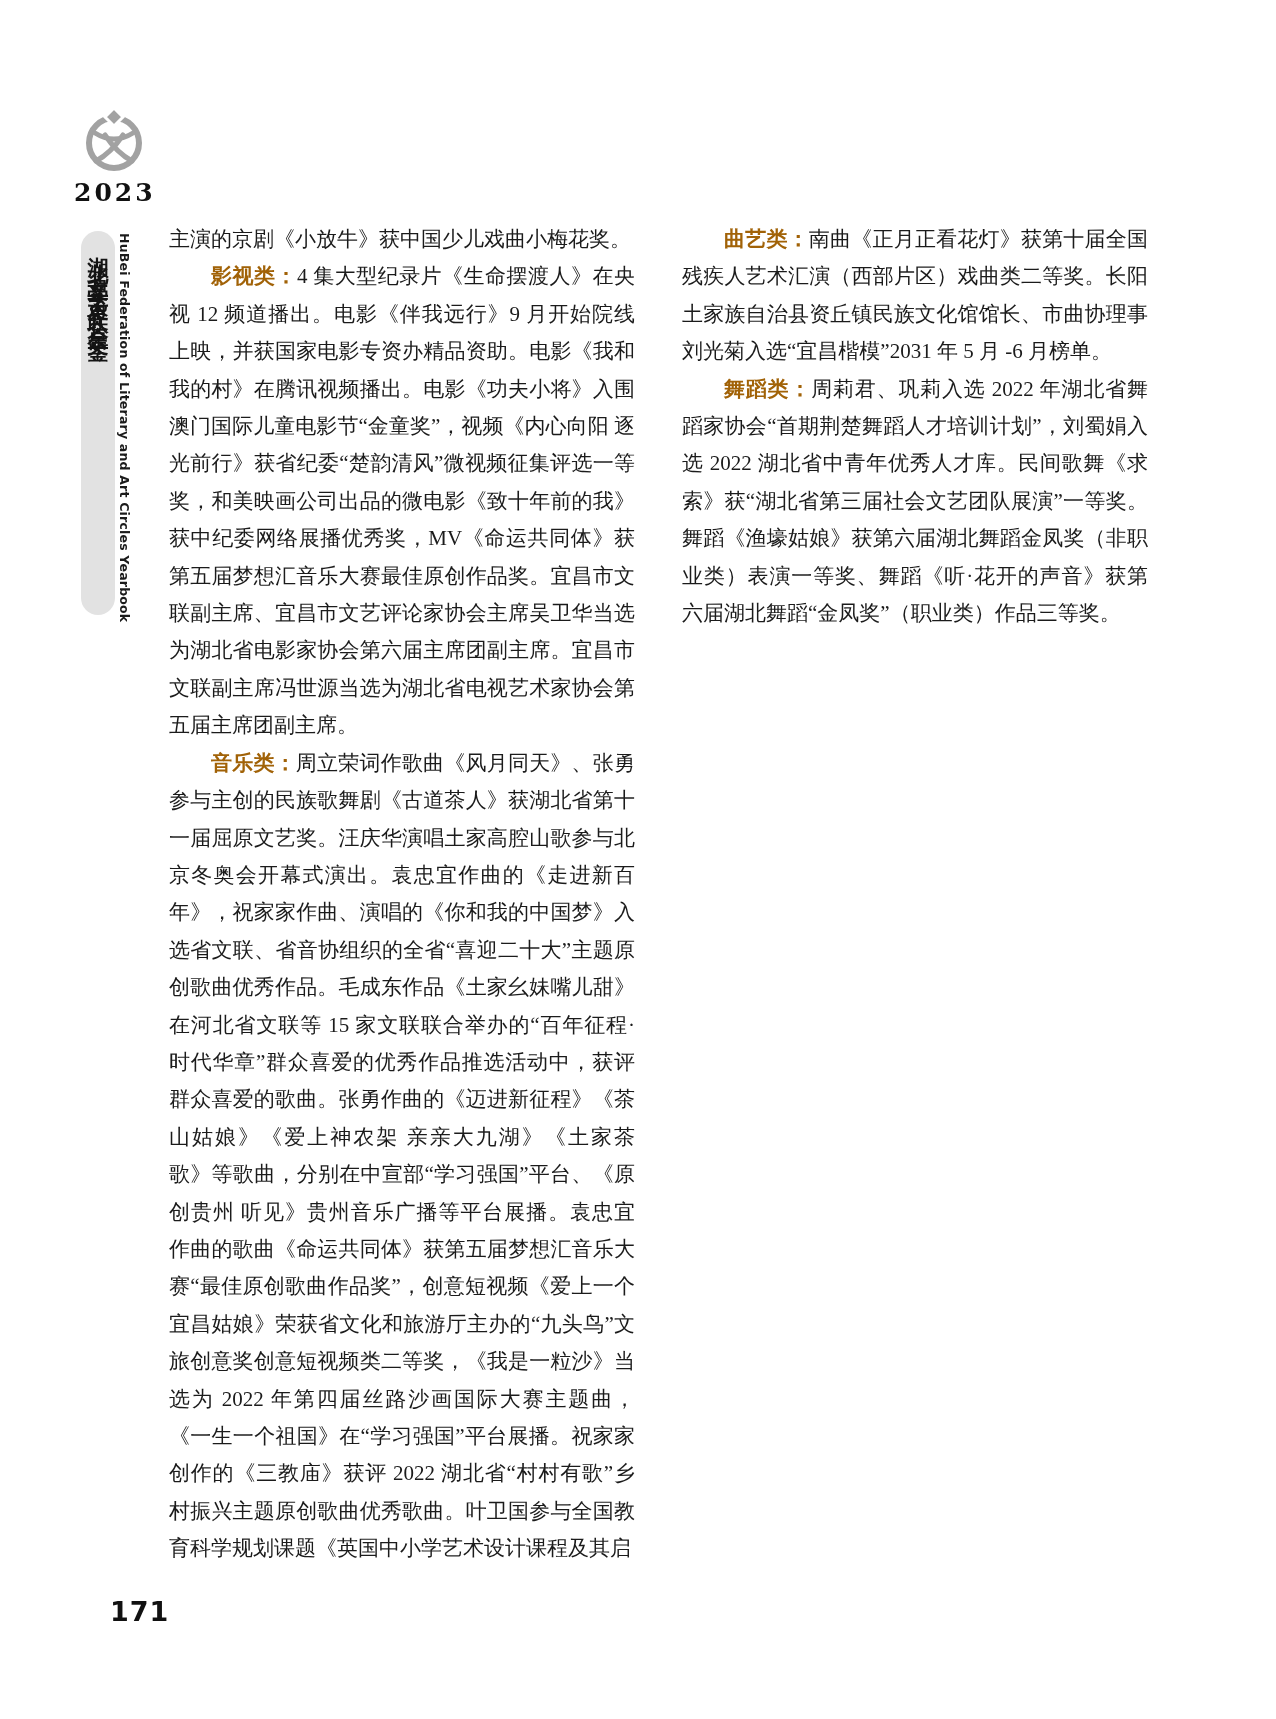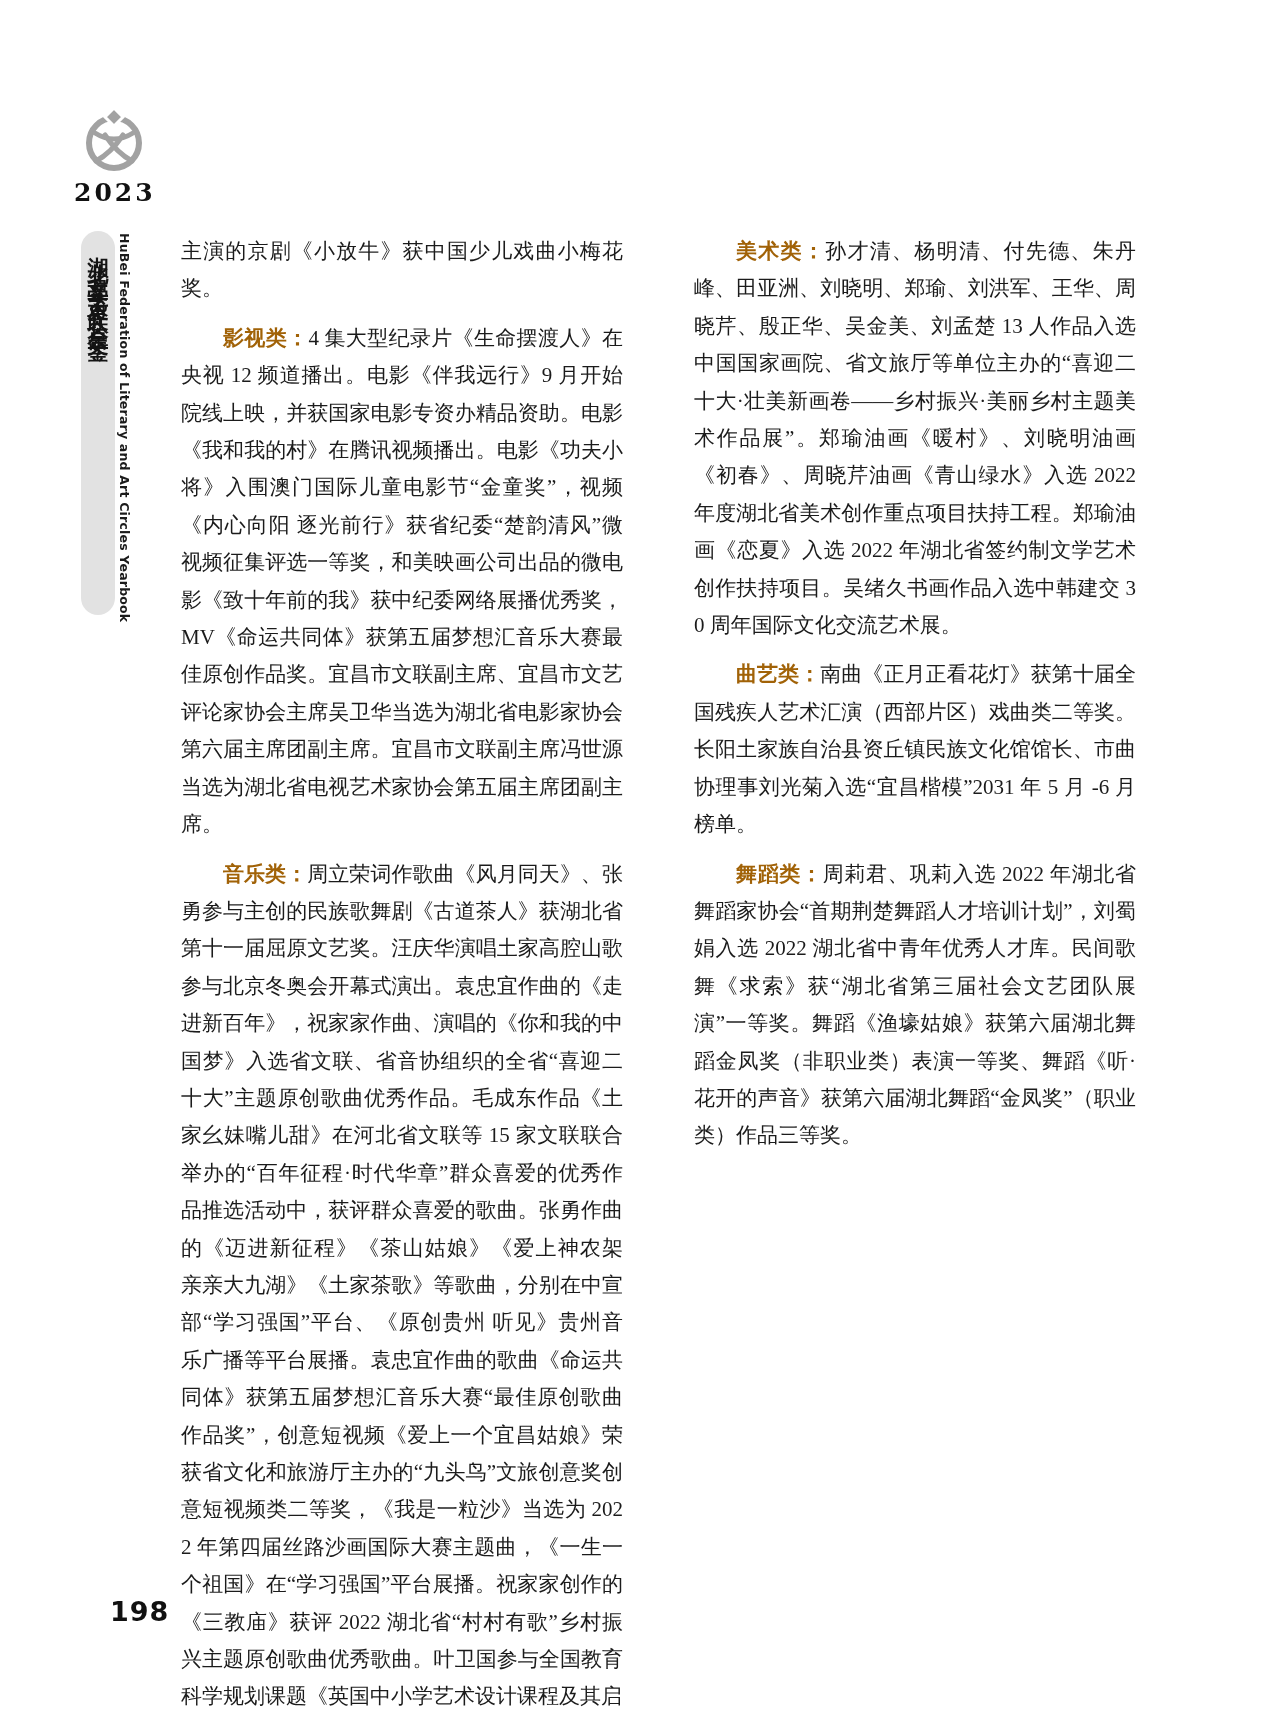--- a/index.html
+++ b/index.html
@@ -30,21 +30,21 @@
   }
   
   .col{
     position:absolute;top:221px;width:466px;
     font-size:21px;line-height:37.4px;
     text-align:justify;text-justify:inter-character;
     word-break:break-all;overflow-wrap:anywhere;
   }
   .col-left{left:169px;}
   .col-right{left:682px;}
-  .col p{margin:12px;padding:0;}
+  .col p{margin:0;padding:0;}
   .para{text-indent:42px;}
   .cat{
     font-family:"DejaVu Sans","Liberation Sans",sans-serif;
     font-weight:700;font-style:normal;color:#a16207;
   }
   .pageno{
     position:absolute;left:110px;top:1596px;
     font-family:"DejaVu Sans","Liberation Sans",sans-serif;
     font-weight:700;font-size:27px;letter-spacing:1px;color:#111;
   }
@@ -67,20 +67,19 @@
   <div class="banner-cn">湖北省文学艺术界联合会年鉴</div>
   <div class="banner-en">HuBei Federation of Literary and Art Circles Yearbook</div>
 
   <div class="col col-left">
     <p class="cont"><span>主演的京剧《小放牛》获中国少儿戏曲小梅花奖。</span></p>
     <p class="para"><b class="cat">影视类：</b><span>4 集大型纪录片《生命摆渡人》在央视 12 频道播出。电影《伴我远行》9 月开始院线上映，并获国家电影专资办精品资助。电影《我和我的村》在腾讯视频播出。电影《功夫小将》入围澳门国际儿童电影节“金童奖”，视频《内心向阳 逐光前行》获省纪委“楚韵清风”微视频征集评选一等奖，和美映画公司出品的微电影《致十年前的我》获中纪委网络展播优秀奖，MV《命运共同体》获第五届梦想汇音乐大赛最佳原创作品奖。宜昌市文联副主席、宜昌市文艺评论家协会主席吴卫华当选为湖北省电影家协会第六届主席团副主席。宜昌市文联副主席冯世源当选为湖北省电视艺术家协会第五届主席团副主席。</span></p>
     <p class="para"><b class="cat">音乐类：</b><span>周立荣词作歌曲《风月同天》、张勇参与主创的民族歌舞剧《古道茶人》获湖北省第十一届屈原文艺奖。汪庆华演唱土家高腔山歌参与北京冬奥会开幕式演出。袁忠宜作曲的《走进新百年》，祝家家作曲、演唱的《你和我的中国梦》入选省文联、省音协组织的全省“喜迎二十大”主题原创歌曲优秀作品。毛成东作品《土家幺妹嘴儿甜》在河北省文联等 15 家文联联合举办的“百年征程·时代华章”群众喜爱的优秀作品推选活动中，获评群众喜爱的歌曲。张勇作曲的《迈进新征程》《茶山姑娘》《爱上神农架 亲亲大九湖》《土家茶歌》等歌曲，分别在中宣部“学习强国”平台、《原创贵州 听见》贵州音乐广播等平台展播。袁忠宜作曲的歌曲《命运共同体》获第五届梦想汇音乐大赛“最佳原创歌曲作品奖”，创意短视频《爱上一个宜昌姑娘》荣获省文化和旅游厅主办的“九头鸟”文旅创意奖创意短视频类二等奖，《我是一粒沙》当选为 2022 年第四届丝路沙画国际大赛主题曲，《一生一个祖国》在“学习强国”平台展播。祝家家创作的《三教庙》获评 2022 湖北省“村村有歌”乡村振兴主题原创歌曲优秀歌曲。叶卫国参与全国教育科学规划课题《英国中小学艺术设计课程及其启</span></p>
   </div>
 
   <div class="col col-right">
-    <p class="para"><b class="cat">美术类：</b><span>孙才清、杨明清、付先德、朱丹峰、田亚洲、刘晓明、郑瑜、刘洪军、王华、周晓芹、殷正华、吴金美、刘孟楚 13 人作品入选中国国家画院、省文旅厅等单位主办的“喜迎二十大·壮美新画卷——乡村振兴·美丽乡村主题美术作品展”。郑瑜油画《暖村》、刘晓明油画《初春》、周晓芹油画《青山绿水》入选 2022 年度湖北省美术创作重点项目扶持工程。郑瑜油画《恋夏》入选 2022 年湖北省签约制文学艺术创作扶持项目。吴绪久书画作品入选中韩建交 30 周年国际文化交流艺术展。</span></p>
     <p class="para"><b class="cat">曲艺类：</b><span>南曲《正月正看花灯》获第十届全国残疾人艺术汇演（西部片区）戏曲类二等奖。长阳土家族自治县资丘镇民族文化馆馆长、市曲协理事刘光菊入选“宜昌楷模”2031 年 5 月 -6 月榜单。</span></p>
     <p class="para"><b class="cat">舞蹈类：</b><span>周莉君、巩莉入选 2022 年湖北省舞蹈家协会“首期荆楚舞蹈人才培训计划”，刘蜀娟入选 2022 湖北省中青年优秀人才库。民间歌舞《求索》获“湖北省第三届社会文艺团队展演”一等奖。舞蹈《渔壕姑娘》获第六届湖北舞蹈金凤奖（非职业类）表演一等奖、舞蹈《听·花开的声音》获第六届湖北舞蹈“金凤奖”（职业类）作品三等奖。</span></p>
   </div>
 
-  <div class="pageno">198</div>
+  <div class="pageno">171</div>
 
 </div>
 
 </body></html>

